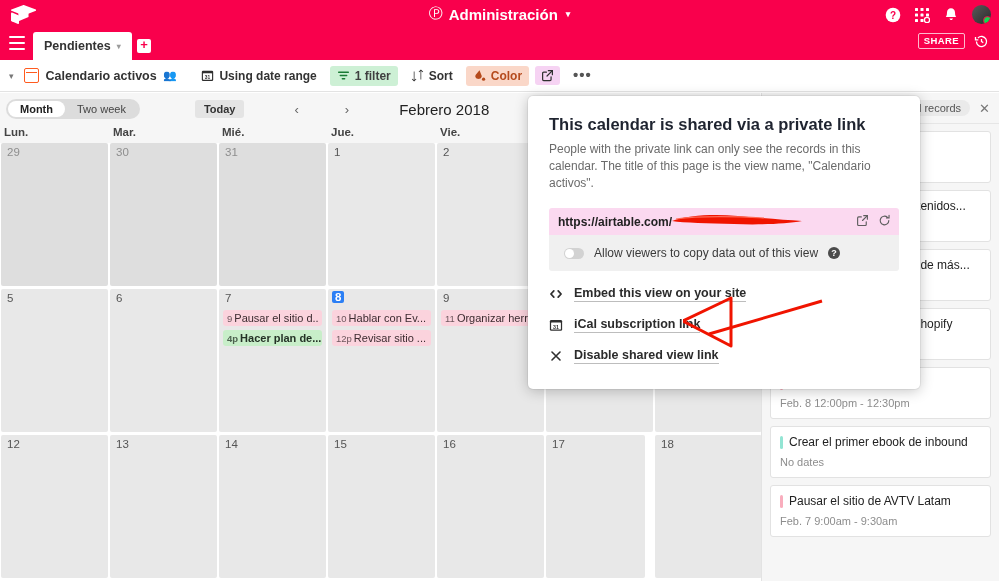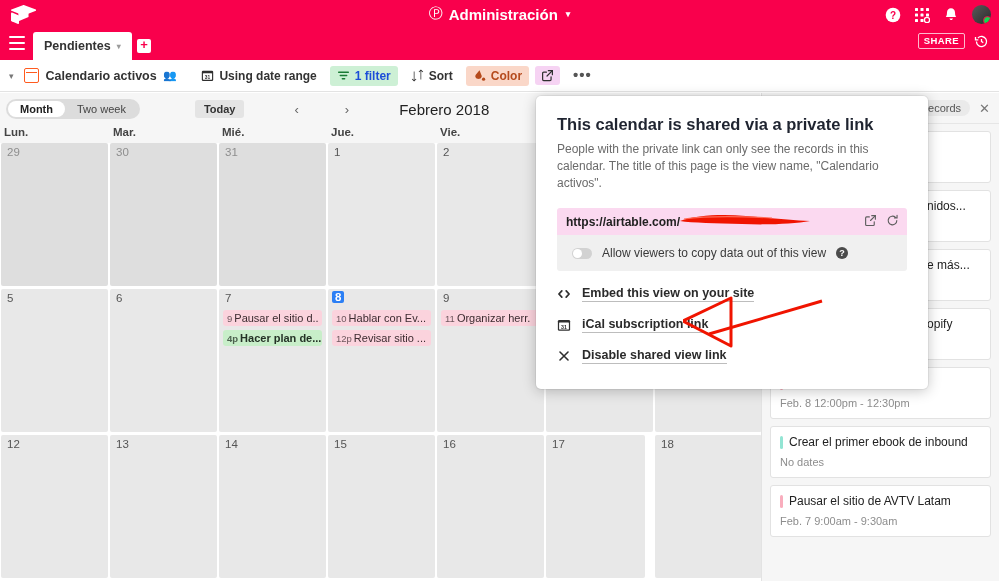--- a/index.html
+++ b/index.html
@@ -96,21 +96,21 @@
   .vb-viewname { font-size: 12.5px; font-weight: bold; color: #333; }
   .vb-collab {
     margin-left: 7px; color: #b4b4b4; font-size: 11px; letter-spacing:-1px;
   }
   .vb-item {
     display: flex; align-items: center; gap: 5px;
     font-size: 12px; color: #333; font-weight: bold;
     padding: 3px 7px; border-radius: 3px; margin-left: 6px;
   }
   .vb-item.plain { font-weight: bold; }
-  .vb-item.filter { background: #cdf0d5; color: #1d4ed8; }
+  .vb-item.filter { background: #cdf0d5; color: #404040; }
   .vb-item.color  { background: #fad7c8; color: #b54a1c; }
   .vb-item.share  { background: #f6d3f3; padding: 3px 6px; }
   .vb-item.more   { font-size: 15px; color: #555; letter-spacing: 1px; padding-top:0; }
   .vb-ico { width: 13px; height: 13px; display:block; flex:none; }
 
   
   .calbar {
     position: absolute; left: 0; top: 93px; width: 760px; height: 32px;
     background: #f6f6f6; display: flex; align-items: center; padding-left: 6px; gap: 38px;
   }
@@ -188,21 +188,20 @@
   .bar.pink { background:#f9adbd; }
   .bar.teal { background:#93e5d4; }
   .reccard .sub { margin-top: 7px; font-size: 11px; color: #8d8d8d; }
 
   
   .popup {
     position: absolute; left: 528px; top: 96px; width: 392px; height: 293px;
     background: #fff; border-radius: 5px;
     box-shadow: 0 2px 14px rgba(0,0,0,.23), 0 0 0 1px rgba(0,0,0,.05);
     padding: 19px 21px 0 21px;
-    margin-left: 8px;
   }
   .popup h2 { font-size: 16.5px; color: #1f2430; margin-bottom: 7px; }
   .popup p { font-size: 12px; color: #6b6b6b; line-height: 17px; }
   .urlbox {
     margin-top: 16px; background: #fbd9f0; border-radius: 3px 3px 0 0;
     height: 27px; display:flex; align-items:center; padding: 0 9px;
     position: relative;
   }
   .urlbox .u { font-size: 12px; color: #222; font-weight: bold; }
   .scribble {

